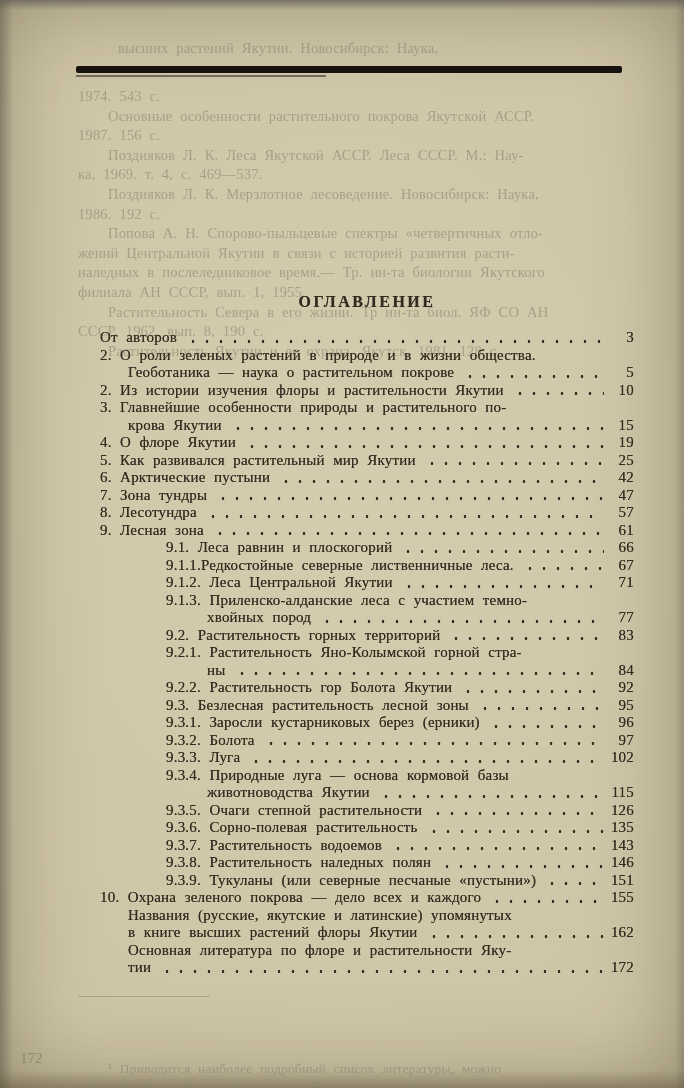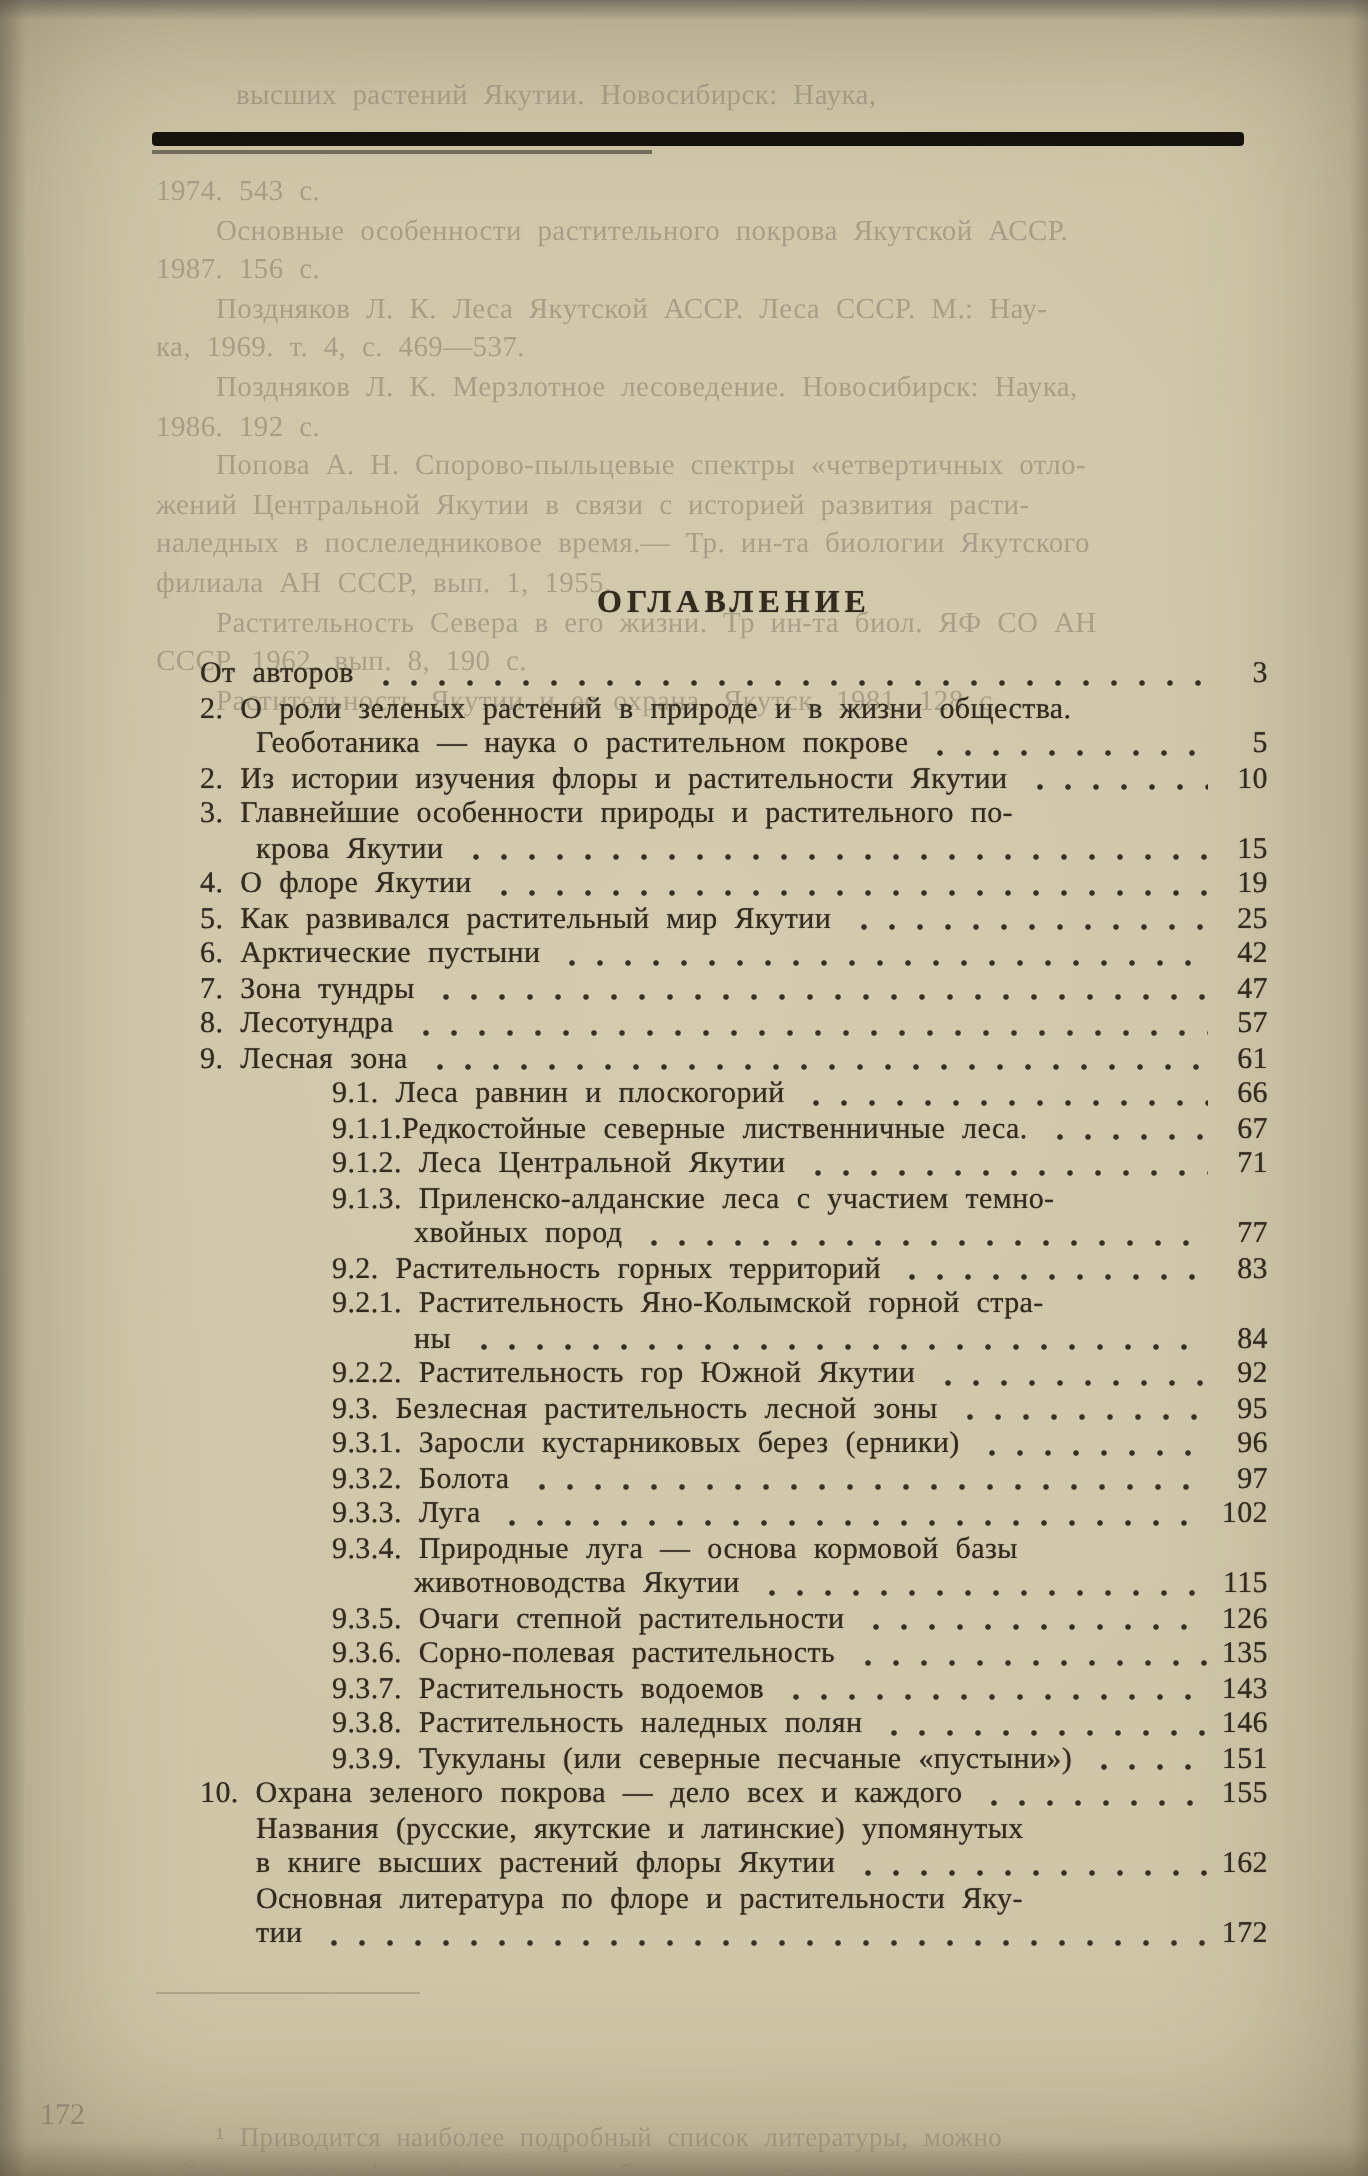--- a/index.html
+++ b/index.html
@@ -168,21 +168,21 @@
         </div>
         <div class="toc-line ind-2">
           <span class="t">9.2.1. Растительность Яно-Колымской горной стра-</span>
         </div>
         <div class="toc-line ind-3">
           <span class="t">ны</span>
           <span class="leader"></span>
           <span class="pg">84</span>
         </div>
         <div class="toc-line ind-2">
-          <span class="t">9.2.2. Растительность гор Южной Якутии</span>
+          <span class="t">9.2.2. Растительность гор Болота Якутии</span>
           <span class="leader"></span>
           <span class="pg">92</span>
         </div>
         <div class="toc-line ind-2">
           <span class="t">9.3. Безлесная растительность лесной зоны</span>
           <span class="leader"></span>
           <span class="pg">95</span>
         </div>
         <div class="toc-line ind-2">
           <span class="t">9.3.1. Заросли кустарниковых берез (ерники)</span>

